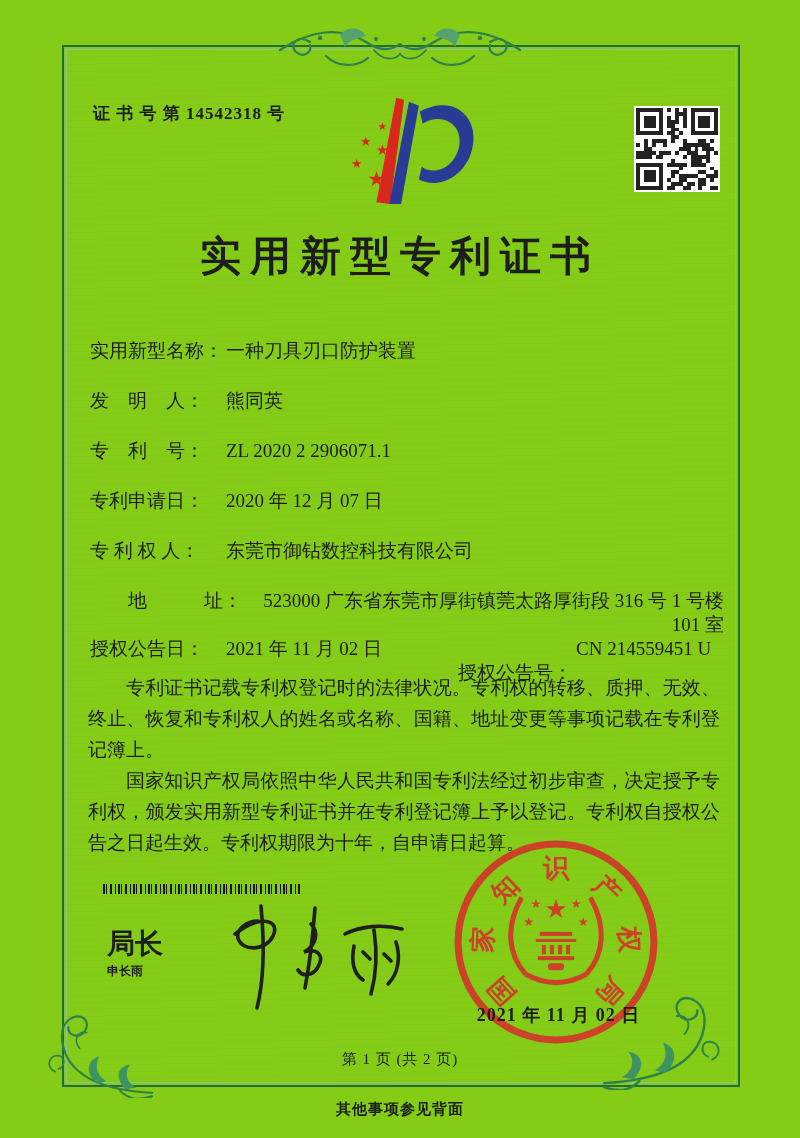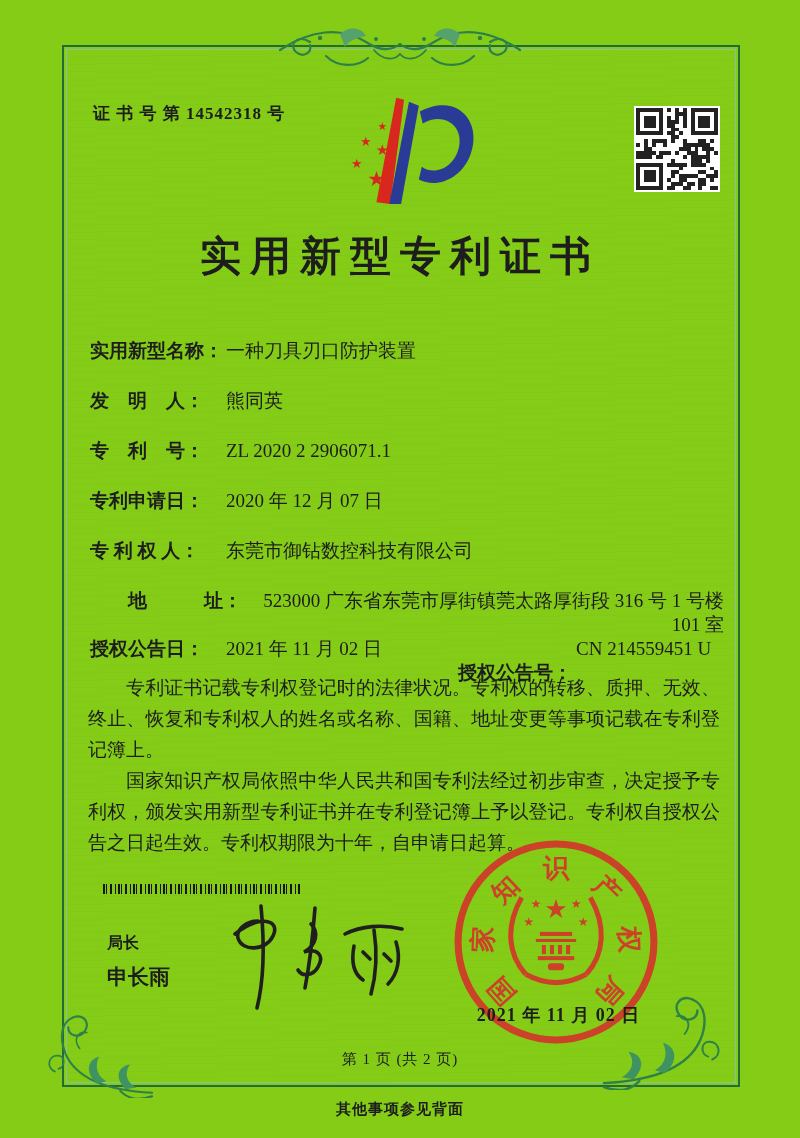--- a/index.html
+++ b/index.html
@@ -12,30 +12,30 @@
   .frame-inner{position:absolute;inset:2px;border:1px solid #8cc09a;
     background:repeating-linear-gradient(179deg, rgba(86,158,109,0.08) 0 1px, rgba(255,255,255,0) 1px 7px);}
   .cert-no{position:absolute;left:93px;top:102px;font-size:17px;font-weight:600;letter-spacing:1px;z-index:3;}
   .logo{position:absolute;left:332px;top:84px;width:150px;height:128px;z-index:3;}
   .qr{position:absolute;left:634px;top:106px;width:82px;height:82px;background:#fff;padding:2px;z-index:3;}
   .qr svg{width:100%;height:100%;fill:#222;}
   .title{position:absolute;left:0;top:229px;width:100%;text-align:center;font-size:41px;font-weight:700;letter-spacing:9px;z-index:3;}
   .fields{position:absolute;left:90px;top:339px;width:634px;font-size:19px;z-index:3;}
   .frow{margin-bottom:26px;line-height:24px;position:relative;}
   .frow.tight{margin-bottom:0;text-align:right;}
-  .flabel{display:inline-block;width:136px;vertical-align:top;font-weight:700;white-space:nowrap;}
+  .flabel{display:inline-block;width:136px;vertical-align:top;font-weight:400;white-space:nowrap;}
   .fvalue{display:inline-block;width:482px;vertical-align:top;}
   .grant-pub{position:absolute;left:368px;top:0;white-space:nowrap;}
   .grant-pub .flabel{width:auto;margin-right:4px;margin-top:24px;}
   .paras{position:absolute;left:88px;top:672px;width:632px;font-size:19px;line-height:31px;text-align:justify;z-index:3;}
   .paras p{margin:0;text-indent:2em;}
   .barcode{position:absolute;left:103px;top:884px;width:197px;height:10px;z-index:3;
     background:repeating-linear-gradient(90deg,#161616 0 2px,transparent 2px 3px,#161616 3px 4px,transparent 4px 7px,#161616 7px 9px,transparent 9px 12px,#161616 12px 13px,transparent 13px 15px);}
-  .signer-title{position:absolute;left:107px;top:925px;font-size:16px;font-weight:600;z-index:3;margin-top:8px;}
-  .signer-name{position:absolute;left:107px;top:963px;font-size:21px;font-weight:600;z-index:3;}
+  .signer-title{position:absolute;left:107px;top:925px;font-size:28px;font-weight:600;z-index:3;}
+  .signer-name{position:absolute;left:107px;top:963px;font-size:12px;font-weight:600;z-index:3;}
   .signature{position:absolute;left:205px;top:890px;width:218px;height:128px;z-index:3;}
   .seal{position:absolute;left:449px;top:835px;width:214px;height:214px;opacity:.93;z-index:5;}
   .seal-date{position:absolute;left:471px;top:1003px;width:175px;text-align:center;font-size:18px;font-weight:600;letter-spacing:1px;z-index:6;}
   .orn-top{position:absolute;left:276px;top:18px;width:248px;height:58px;z-index:2;}
   .orn-bl{position:absolute;left:36px;top:992px;width:128px;height:106px;z-index:2;}
   .orn-br{position:absolute;left:598px;top:970px;width:128px;height:120px;transform:scaleX(-1);z-index:2;}
   .page-info{position:absolute;left:0;top:1050px;width:100%;text-align:center;font-size:15px;letter-spacing:1px;z-index:3;}
   .back-note{position:absolute;left:0;top:1100px;width:100%;text-align:center;font-size:15px;font-weight:600;letter-spacing:1px;z-index:3;}
   .star{font-family:"DejaVu Sans",sans-serif;}
 </style>

